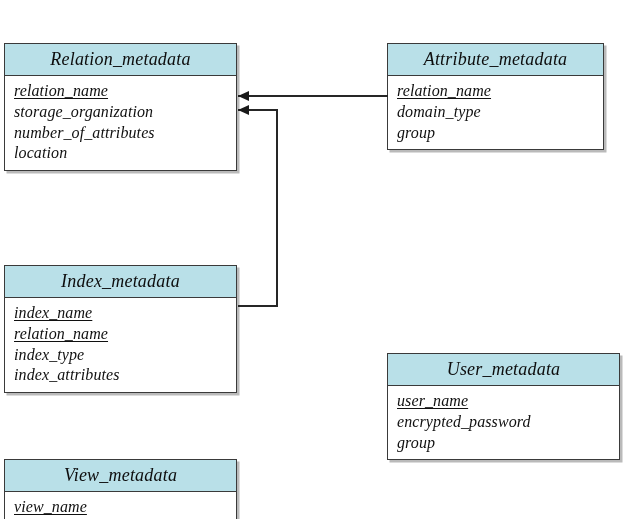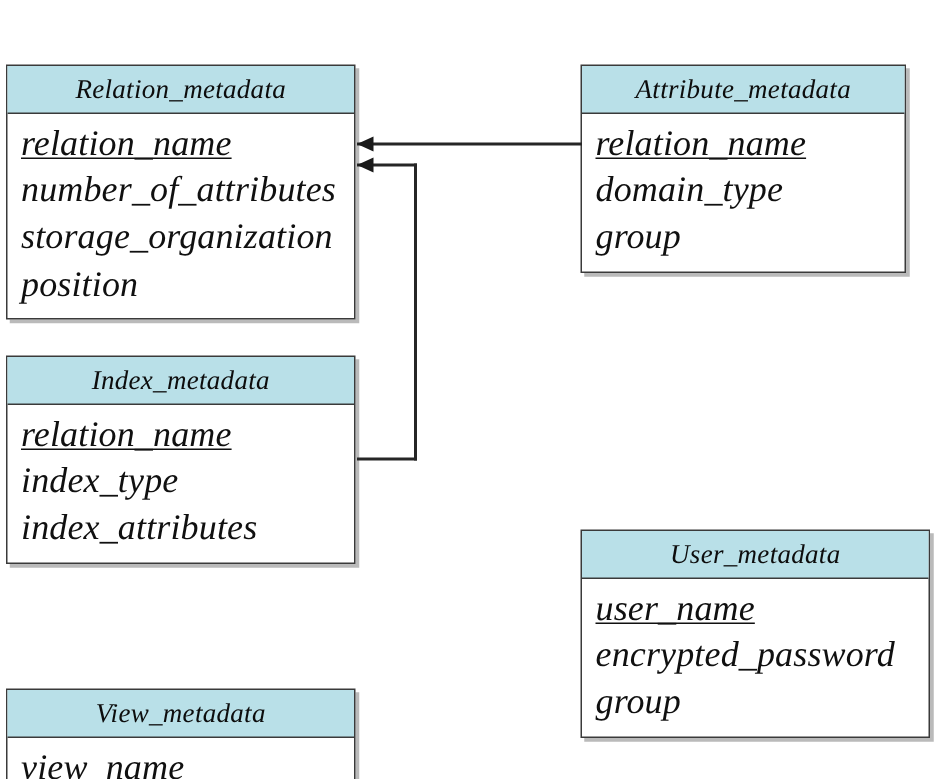--- a/index.html
+++ b/index.html
@@ -36,38 +36,38 @@
     line-height: 1.0;
     padding: 6px 4px 7px 4px;
     letter-spacing: 0.2px;
   }
   .entity-body {
     box-sizing: border-box;
     padding: 5px 0 6px 9px;
   }
   .attr {
     font-style: italic;
-    font-size: 24px;
+    font-size: 16px;
     color: #101010;
     line-height: 1.30;
     white-space: nowrap;
     display: block;
     width: max-content;
     letter-spacing: 0.1px;
   }
   .attr.pk {
     text-decoration: underline;
     text-underline-offset: 1.5px;
     text-decoration-thickness: 1.2px;
   }
 
   
   #box-relation   { left: 4px;   top: 2px;   width: 233px; }
   #box-attribute  { left: 387px; top: 2px;   width: 217px; }
-  #box-index      { left: 4px;   top: 196px; width: 233px; }
+  #box-index      { left: 4px;   top: 224px; width: 233px; }
   #box-user       { left: 387px; top: 312px; width: 233px; }
   #box-view       { left: 4px;   top: 418px; width: 233px; }
 
   
   .conn {
     position: absolute;
     background: #262626;
   }
   .conn-h { height: 1.6px; }
   .conn-v { width: 1.6px; }
@@ -92,38 +92,39 @@
 </style>
 </head>
 <body>
 
 <div id="canvas">
 
   <div class="entity" id="box-relation">
     <div class="entity-header">Relation_metadata</div>
     <div class="entity-body">
       <span class="attr pk">relation_name</span>
+      <span class="attr">storage_organization</span>
       <span class="attr">number_of_attributes</span>
-      <span class="attr">storage_organization</span>
-      <span class="attr">position</span>
+      <span class="attr">location</span>
     </div>
   </div>
 
   <div class="entity" id="box-attribute">
     <div class="entity-header">Attribute_metadata</div>
     <div class="entity-body">
       <span class="attr pk">relation_name</span>
       <span class="attr">domain_type</span>
       <span class="attr">group</span>
     </div>
   </div>
 
   <div class="entity" id="box-index">
     <div class="entity-header">Index_metadata</div>
     <div class="entity-body">
+      <span class="attr pk">index_name</span>
       <span class="attr pk">relation_name</span>
       <span class="attr">index_type</span>
       <span class="attr">index_attributes</span>
     </div>
   </div>
 
   <div class="entity" id="box-view">
     <div class="entity-header">View_metadata</div>
     <div class="entity-body">
       <span class="attr pk">view_name</span>

